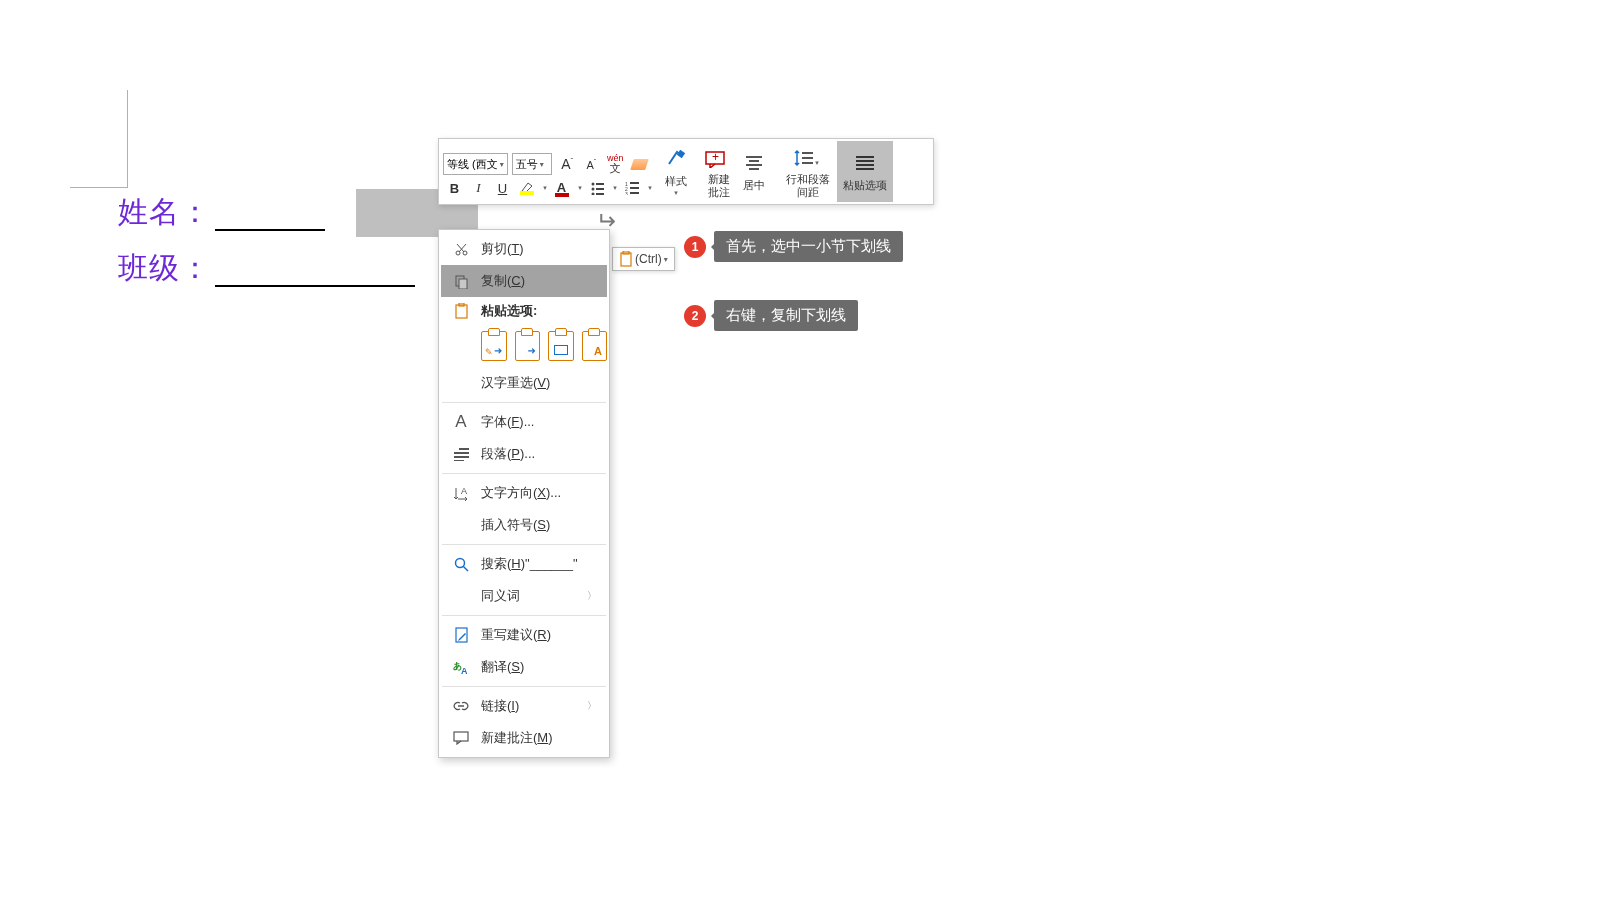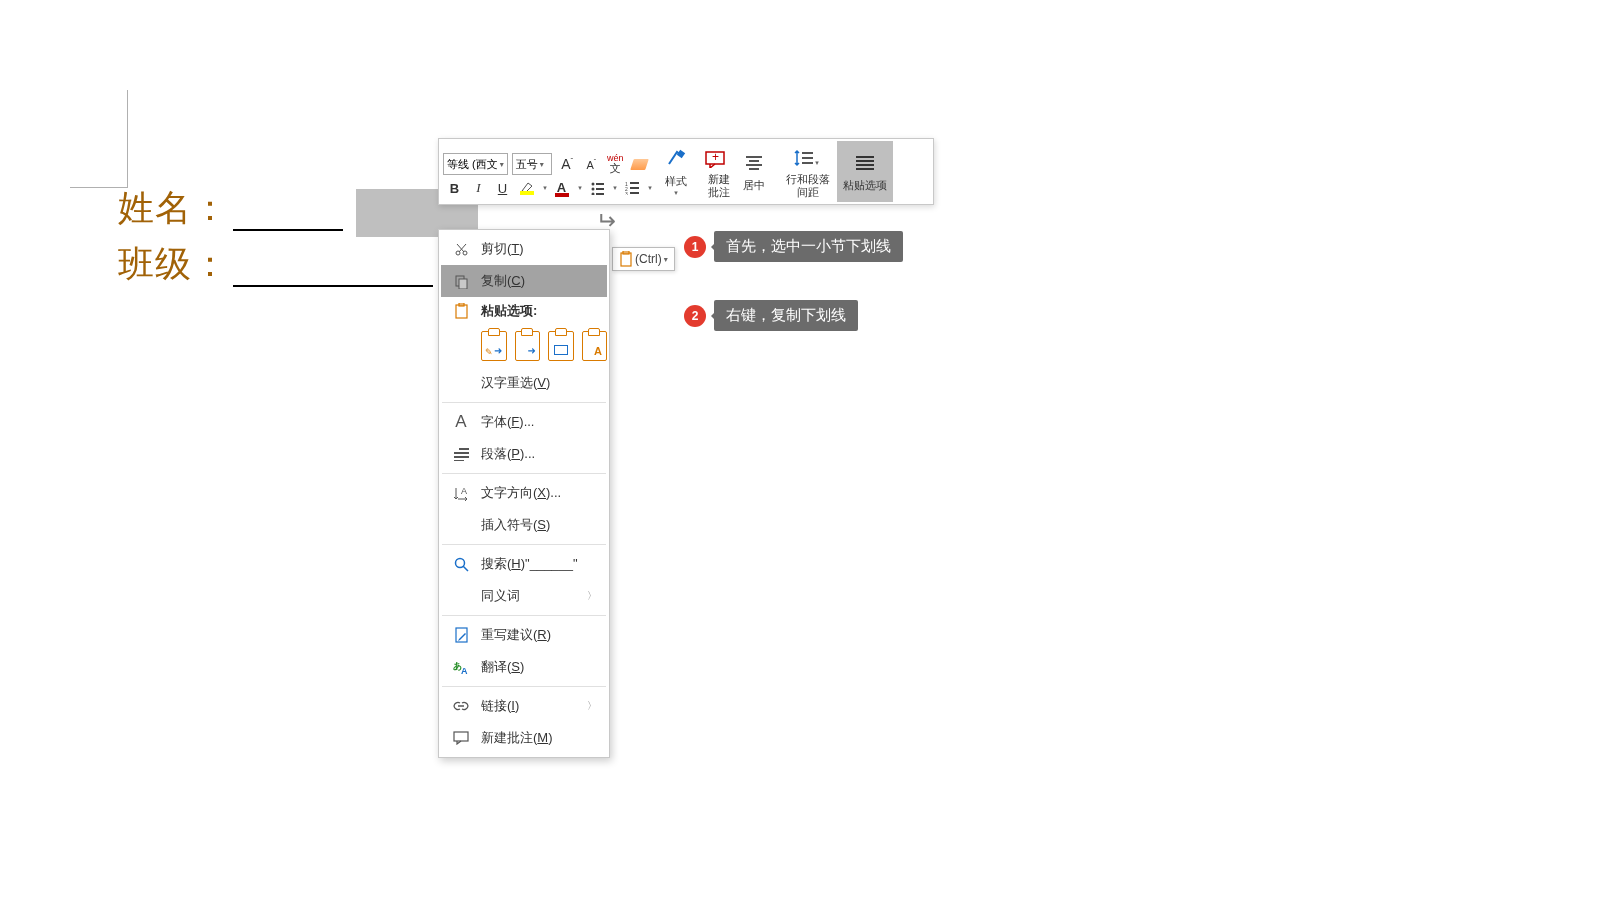--- a/index.html
+++ b/index.html
@@ -29,22 +29,22 @@
       top: 195px;
       left: 118px;
     }
     .form-row {
       display: flex;
       align-items: flex-end;
       margin-bottom: 18px;
       height: 38px;
     }
     .form-label {
-      font-size: 36px;
-      color: #a16207;
+      font-size: 30px;
+      color: #6d28d9;
       letter-spacing: 1px;
       margin-top: 32px;
     }
     .form-underline {
       width: 200px;
       border-bottom: 2px solid #000;
       margin-left: 4px;
       margin-bottom: 2px;
     }
     .form-underline.short { width: 110px; }

